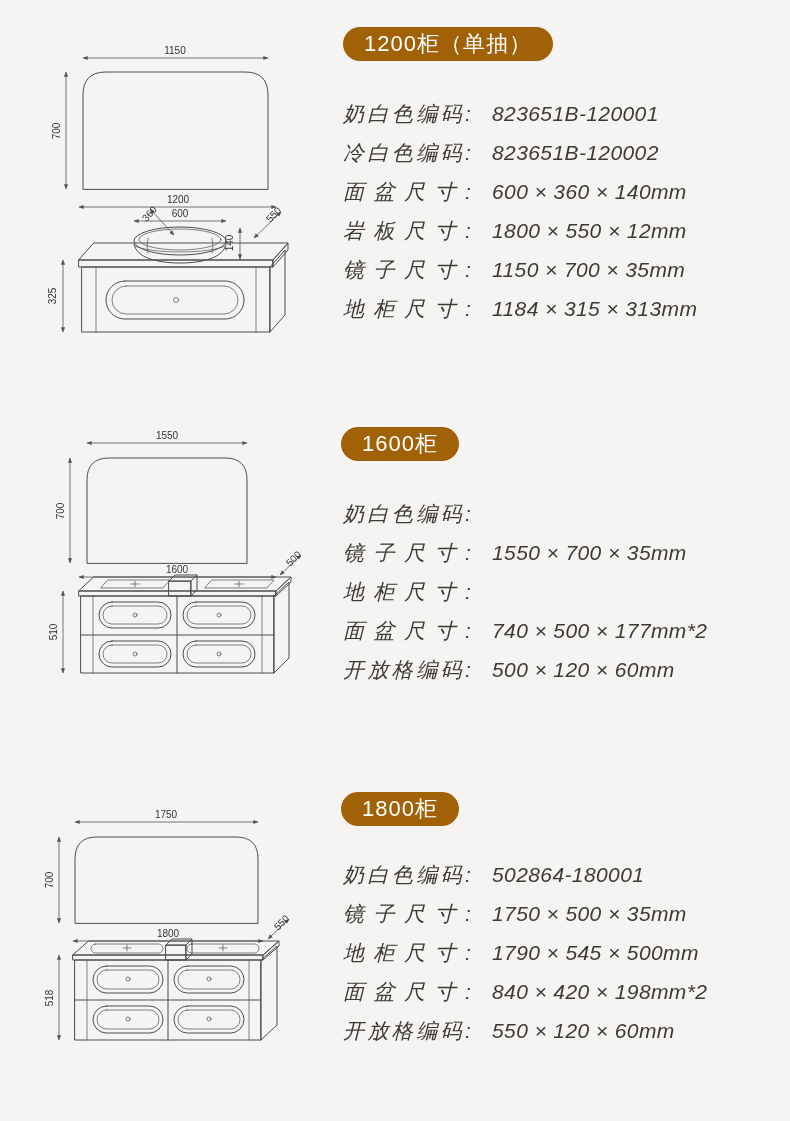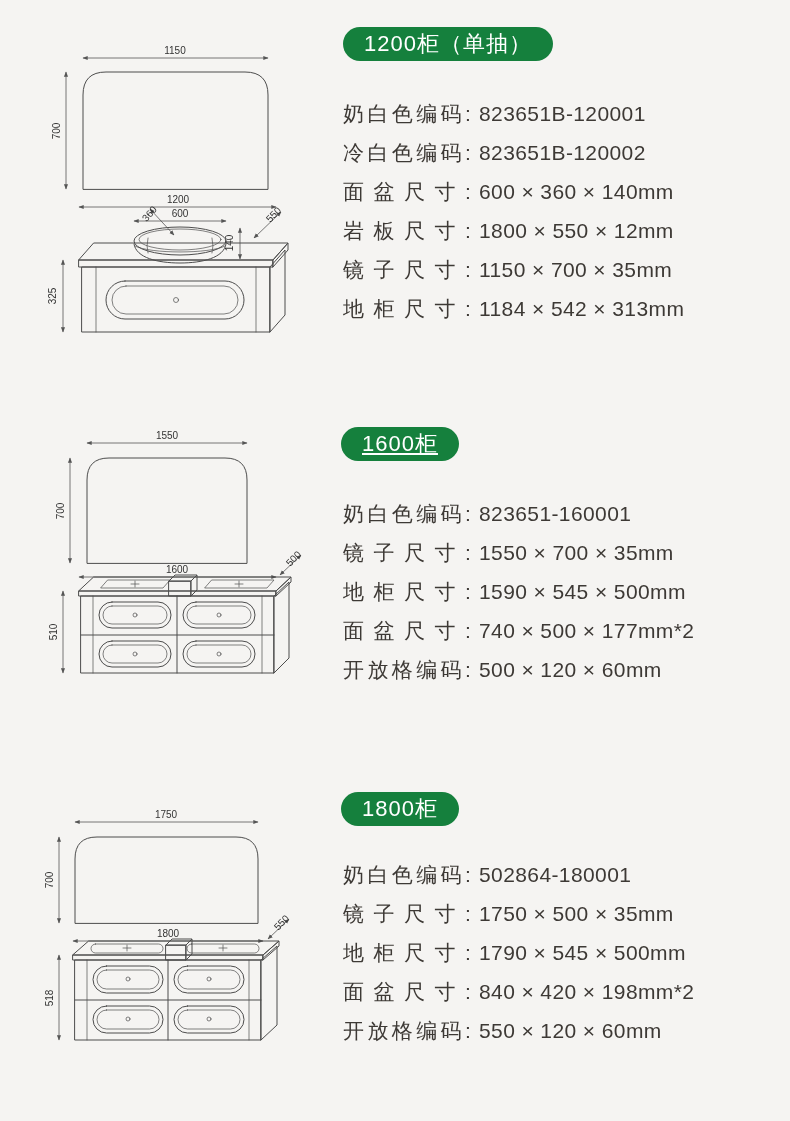--- a/index.html
+++ b/index.html
@@ -7,41 +7,41 @@
     position:relative;
     width:790px;height:1121px;
     background:#f5f4f2;
     overflow:hidden;
     font-family:"Liberation Sans", sans-serif;
     color:#3d3935;
   }
   .badge{
     position:absolute;
     display:inline-block;
-    background:#15803d;
+    background:#a16207;
     color:#fff;
     font-size:22px;
     line-height:34px;
     height:34px;
     padding:0 21px;
     border-radius:18px;
     letter-spacing:1px;
     white-space:nowrap;
   }
   .specs{position:absolute;left:343px;width:420px;}
-  .spec-row{display:flex;align-items:center;height:39px;font-size:21px;}
+  .spec-row{display:flex;align-items:center;height:39px;font-size:21px;font-style:italic;}
   .spec-label{
     display:inline-block;
     width:128px;
     text-align:justify;
     text-align-last:justify;
     flex:0 0 128px;
     letter-spacing:.2px;
   }
-  .spec-value{margin-left:8px;letter-spacing:.4px;white-space:nowrap;}
+  .spec-value{margin-left:21px;letter-spacing:.4px;white-space:nowrap;}
   .drawing{position:absolute;}
   
   .ln{fill:none;stroke:#4d4d4d;stroke-width:1;stroke-linejoin:round;stroke-linecap:round;}
   .thin{stroke-width:.7;}
   .dim{fill:none;stroke:#555;stroke-width:.8;}
   .dimtxt{font-family:"Liberation Sans",sans-serif;font-size:10px;fill:#333;}
 </style>
 </head>
 <body>
 
@@ -118,25 +118,25 @@
     <div class="spec-row">
       <span class="spec-label">岩板尺寸:</span>
       <span class="spec-value">1800 × 550 × 12mm</span>
     </div>
     <div class="spec-row">
       <span class="spec-label">镜子尺寸:</span>
       <span class="spec-value">1150 × 700 × 35mm</span>
     </div>
     <div class="spec-row">
       <span class="spec-label">地柜尺寸:</span>
-      <span class="spec-value">1184 × 542 × 313mm</span>
-    </div>
-  </div>
-
-  <div class="badge" style="left:341px;top:427px;text-decoration:underline;">1600柜</div>
+      <span class="spec-value">1184 × 315 × 313mm</span>
+    </div>
+  </div>
+
+  <div class="badge" style="left:341px;top:427px;">1600柜</div>
 
   <div class="drawing" style="left:37px;top:425px;">
     <svg width="290" height="270" viewBox="0 0 290 270">
       <defs>
         <marker id="ar2" viewBox="0 0 10 10" refX="9" refY="5" markerWidth="6.5" markerHeight="6.5" orient="auto-start-reverse">
           <path d="M0,1 L10,5 L0,9 z" fill="#555"></path>
         </marker>
       </defs>
       <g>
         <path class="ln" d="M50,138 L50,55 Q50,33 72,33 L188,33 Q210,33 210,55 L210,138 Z"></path>
@@ -186,29 +186,27 @@
         <circle class="ln thin" cx="182" cy="229" r="2"></circle>
         <line class="dim" x1="26" y1="166" x2="26" y2="248" marker-start="url(#ar2)" marker-end="url(#ar2)"></line>
         <text class="dimtxt" text-anchor="middle" transform="rotate(-90 20 207)" x="20" y="207">510</text>
       </g>
     </svg>
   </div>
 
   <div class="specs" style="top:494px;">
     <div class="spec-row">
       <span class="spec-label">奶白色编码:</span>
-      <span class="spec-value">823651-160001</span>
     </div>
     <div class="spec-row">
       <span class="spec-label">镜子尺寸:</span>
       <span class="spec-value">1550 × 700 × 35mm</span>
     </div>
     <div class="spec-row">
       <span class="spec-label">地柜尺寸:</span>
-      <span class="spec-value">1590 × 545 × 500mm</span>
     </div>
     <div class="spec-row">
       <span class="spec-label">面盆尺寸:</span>
       <span class="spec-value">740 × 500 × 177mm*2</span>
     </div>
     <div class="spec-row">
       <span class="spec-label">开放格编码:</span>
       <span class="spec-value">500 × 120 × 60mm</span>
     </div>
   </div>

